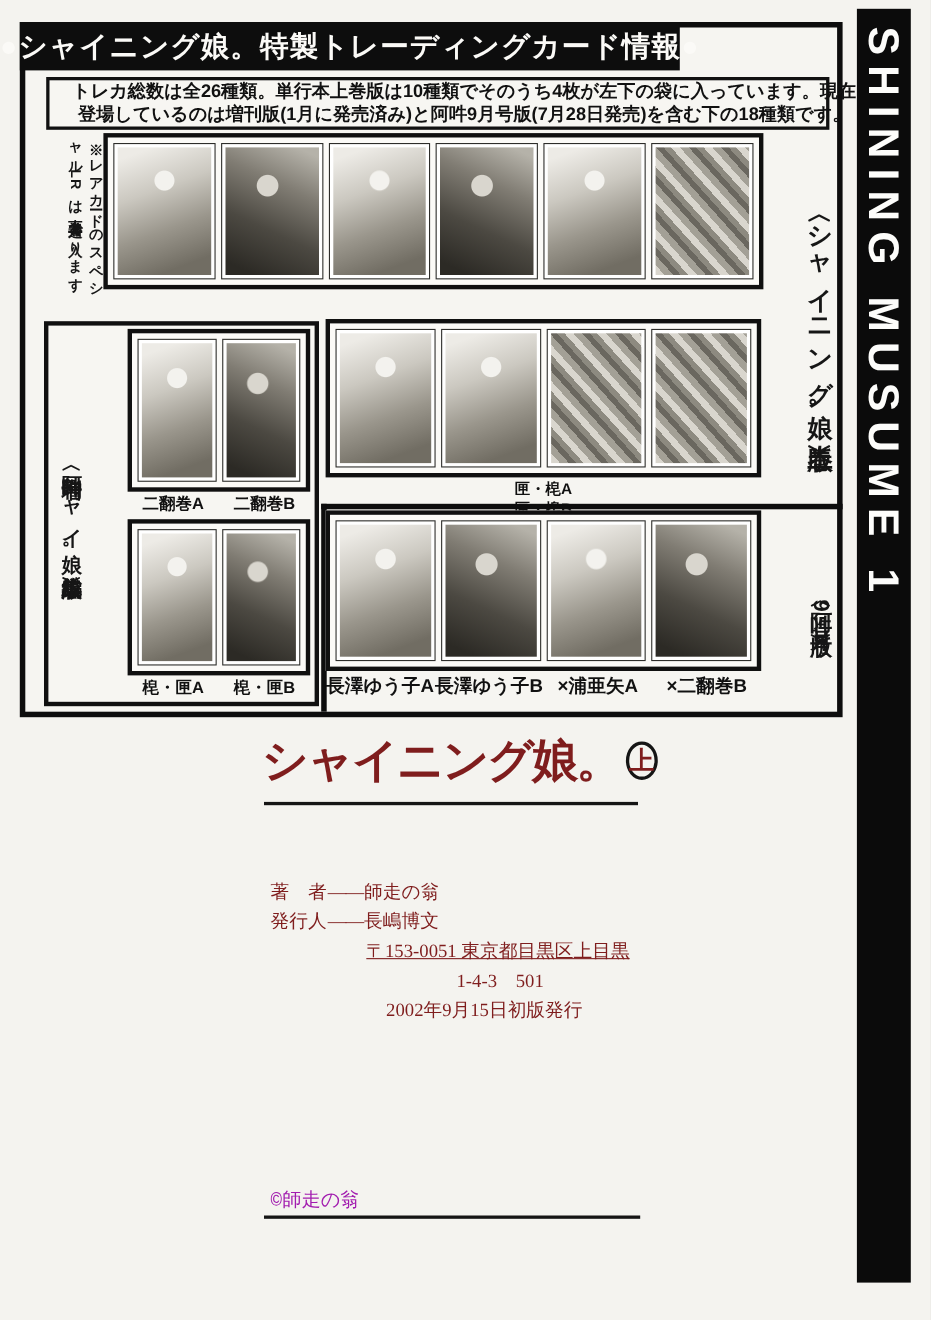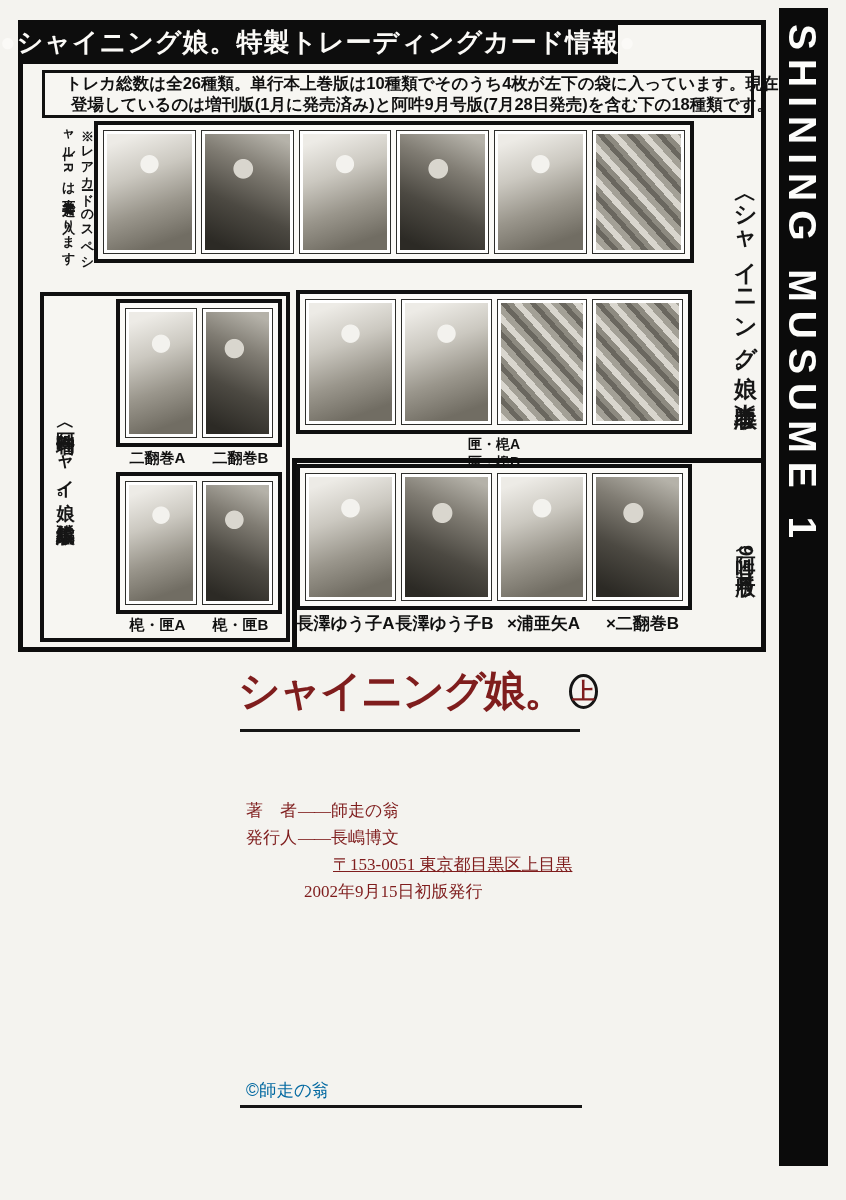--- a/index.html
+++ b/index.html
@@ -110,24 +110,24 @@
     font-size:23px;font-weight:900;letter-spacing:0;line-height:29px;text-align:center;
   }
   .title-rule{position:absolute;left:240px;top:729px;width:340px;height:3px;background:#151515;}
   .colophon{
     position:absolute;left:246px;top:797px;width:370px;
     font-family:"Liberation Serif",serif;font-size:17px;line-height:27px;color:#7f1d1d;
   }
   .colophon .dash{letter-spacing:-1px;margin:0 1px;}
   .colophon .indent-a{margin-left:87px;text-decoration:underline;}
   .colophon .indent-b{margin-left:169px;}
-  .colophon .indent-c{margin-left:58px;}
+  .colophon .indent-c{margin-left:105px;}
   .copyright{
     position:absolute;left:246px;top:1078px;
-    font-family:Liberation Sans, sans-serif;font-size:17.5px;color:#0369a1;
+    font-family:Liberation Mono, monospace;font-size:17.5px;color:#a21caf;
   }
   .bottom-rule{position:absolute;left:240px;top:1105px;width:342px;height:2.5px;background:#151515;}
 </style>
 </head>
 <body>
 
 <div class="page">
 
   <div class="frame"></div>
 
@@ -244,19 +244,20 @@
   <div class="book-title">
     <span>シャイニング娘。</span>
     <span class="vol-circle">上</span>
   </div>
   <div class="title-rule"></div>
 
   <div class="colophon">
     <div><span>著　者</span><span class="dash">——</span><span>師走の翁</span></div>
     <div><span>発行人</span><span class="dash">——</span><span>長嶋博文</span></div>
     <div class="indent-a">〒153-0051 東京都目黒区上目黒</div>
+    <div class="indent-b">1-4-3　501</div>
     <div class="indent-c">2002年9月15日初版発行</div>
   </div>
 
   <div class="copyright">©師走の翁</div>
   <div class="bottom-rule"></div>
 
 </div>
 
 </body></html>

